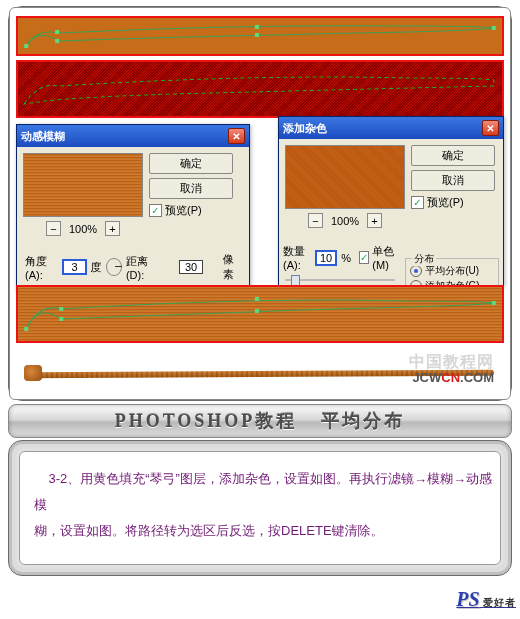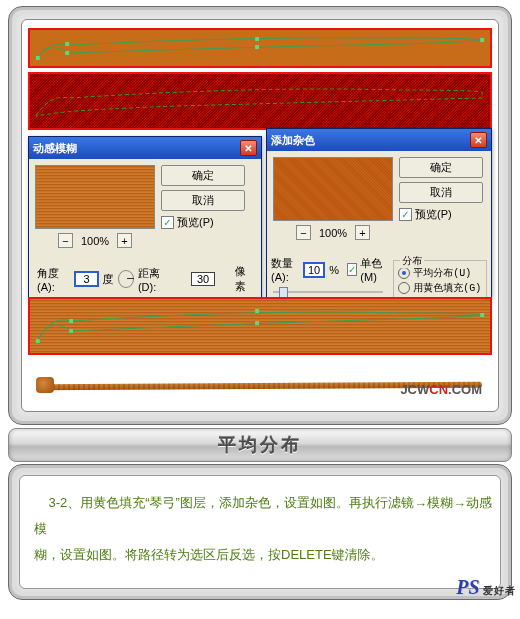--- a/index.html
+++ b/index.html
@@ -6,21 +6,21 @@
   .page { width: 520px; margin: 0 auto; }
 
   
   .metal-panel {
     margin: 6px 8px 0 8px;
     border: 1px solid #6a6a6a;
     border-radius: 14px;
     background: #e6e6e6;
     box-shadow: inset 0 0 0 3px #c0c0c0, inset 0 0 0 6px #ddd, inset 0 0 12px rgba(0,0,0,.25);
     position: relative;
-    padding: 12px;
+    padding: 0;
   }
   .inner-white {
     background:#fff;
     border:1px solid #888;
     border-radius:6px;
     padding:8px 6px 6px 6px;
   }
 
   
   .strip-wrap { border: 2px solid #e11; margin-bottom: 4px; position: relative; }
@@ -113,21 +113,21 @@
     width:11px;height:11px;border:1px solid #7a7a7a;background:#fff;
     display:flex;align-items:center;justify-content:center;font-size:10px;color:#2a5;
   }
   .zoomrow { display:flex; justify-content:center; align-items:center; gap:8px; margin:4px 0 6px 0; }
   .sq { width:13px;height:13px;border:1px solid #888;background:#f5f3e8; display:flex;align-items:center;justify-content:center;font-size:11px;}
   .paramrow { display:flex; align-items:center; gap:4px; padding:2px 4px; }
   .numbox { width:26px; border:1px solid #404040; background:#fff; text-align:center; font-size:11px; }
   .numbox.b { border:2px solid #2a5bd8; }
   .slider { flex:1; height:2px; background:#bbb; position:relative; margin:6px 6px 0 6px;}
   .slider .thumb{position:absolute;top:-4px;width:7px;height:10px;background:#dfe6ee;border:1px solid #6a82b5;left:6px;}
-  .group { border:1px solid #bbb; padding:4px 4px 2px 4px; margin:6px 4px 2px 4px; position:relative;font-family:Liberation Mono, monospace; }
+  .group { border:1px solid #bbb; padding:4px 4px 2px 4px; margin:16px 4px 2px 4px; position:relative; }
   .group .legend { position:absolute; top:-7px; left:6px; background:#ece9d8; padding:0 2px; font-size:10px; }
   .radio { display:flex; align-items:center; gap:3px; font-size:10px; margin:1px 0;}
   .rcirc{width:10px;height:10px;border:1px solid #666;border-radius:50%;display:flex;align-items:center;justify-content:center;}
   .rcirc.on:after{content:"";width:4px;height:4px;background:#2a5bd8;border-radius:50%;}
 
   
   .title-band {
     margin:3px 8px 0 8px; height:32px; border-radius:8px;
     background: linear-gradient(#fdfdfd,#d8d8d8 45%,#b9b9b9 55%,#e0e0e0);
     border:1px solid #888; box-shadow:inset 0 0 4px rgba(0,0,0,.3);
@@ -164,26 +164,26 @@
   .bottom-panel {
     margin:2px 8px 6px 8px;
     border:1px solid #6a6a6a; border-radius:14px;
     background:#e6e6e6;
     box-shadow: inset 0 0 0 3px #c0c0c0, inset 0 0 0 6px #ddd, inset 0 0 12px rgba(0,0,0,.25);
     padding:10px;
   }
   .bottom-inner {
     background:#fff; border:1px solid #999; border-radius:6px;
     padding:14px 4px 20px 14px; font-size:13px; line-height:2;
-    color:#4d7c0f;
+    color:#701a75;
   }
 
   
   .pslogo {
-    position:absolute; right:4px; bottom:20px; font-size:12px; color:#339; font-weight:bold;
+    position:absolute; right:4px; bottom:8px; font-size:12px; color:#339; font-weight:bold;text-decoration:underline;
   }
   .pslogo b{font-size:20px;font-family:"Arial Black";font-style:italic;color:#2b3fae;text-shadow:1px 1px #ccc;}
   .pslogo .sub{font-size:10px;color:#333;letter-spacing:1px;}
 </style>
 </head>
 <body>
 
 <div class="page">
 
   <div class="metal-panel">
@@ -295,21 +295,21 @@
             </div>
             <div style="flex:1;">
               <div class="group">
                 <span class="legend">分布</span>
                 <div class="radio">
                     <span class="rcirc on"></span>
                     <span>平均分布(U)</span>
                   </div>
                 <div class="radio">
                     <span class="rcirc"></span>
-                    <span>用黄色填充(G)</span>
+                    <span>添加杂色(G)</span>
                   </div>
               </div>
             </div>
           </div>
         </div>
       </div>
 
       <div class="strip-wrap">
         <div class="strip strip2 tex-brushed">
           <svg class="path" viewBox="0 0 470 54" preserveAspectRatio="none">
@@ -322,30 +322,32 @@
             <rect class="handle" x="230" y="22" width="4" height="4"></rect>
             <rect class="handle" x="460" y="14" width="4" height="4"></rect>
           </svg>
         </div>
       </div>
 
       <div class="rope-area">
         <div class="rope"></div>
         <div class="rope-knob"></div>
         <div class="wm">
+          <div class="wm1">中国教程网</div>
           <div class="wm2">
             <span class="g">JCW</span><span class="r">CN</span><span class="g">.COM</span>
           </div>
         </div>
       </div>
 
     </div>
   </div>
 
   <div class="title-band">
+    <span>PHOTOSHOP教程</span>
     <span>平均分布</span>
   </div>
 
 
   <div class="bottom-panel">
     <div class="bottom-inner">
       &nbsp;&nbsp;&nbsp;&nbsp;<span>3-2、</span><span>用黄色填充“琴弓”图层，添加杂色，设置如图。再执行滤镜→模糊→动感模</span><br>
       <span>糊，设置如图。将路径转为选区后反选，按DELETE键清除。</span>
     </div>
   </div>

